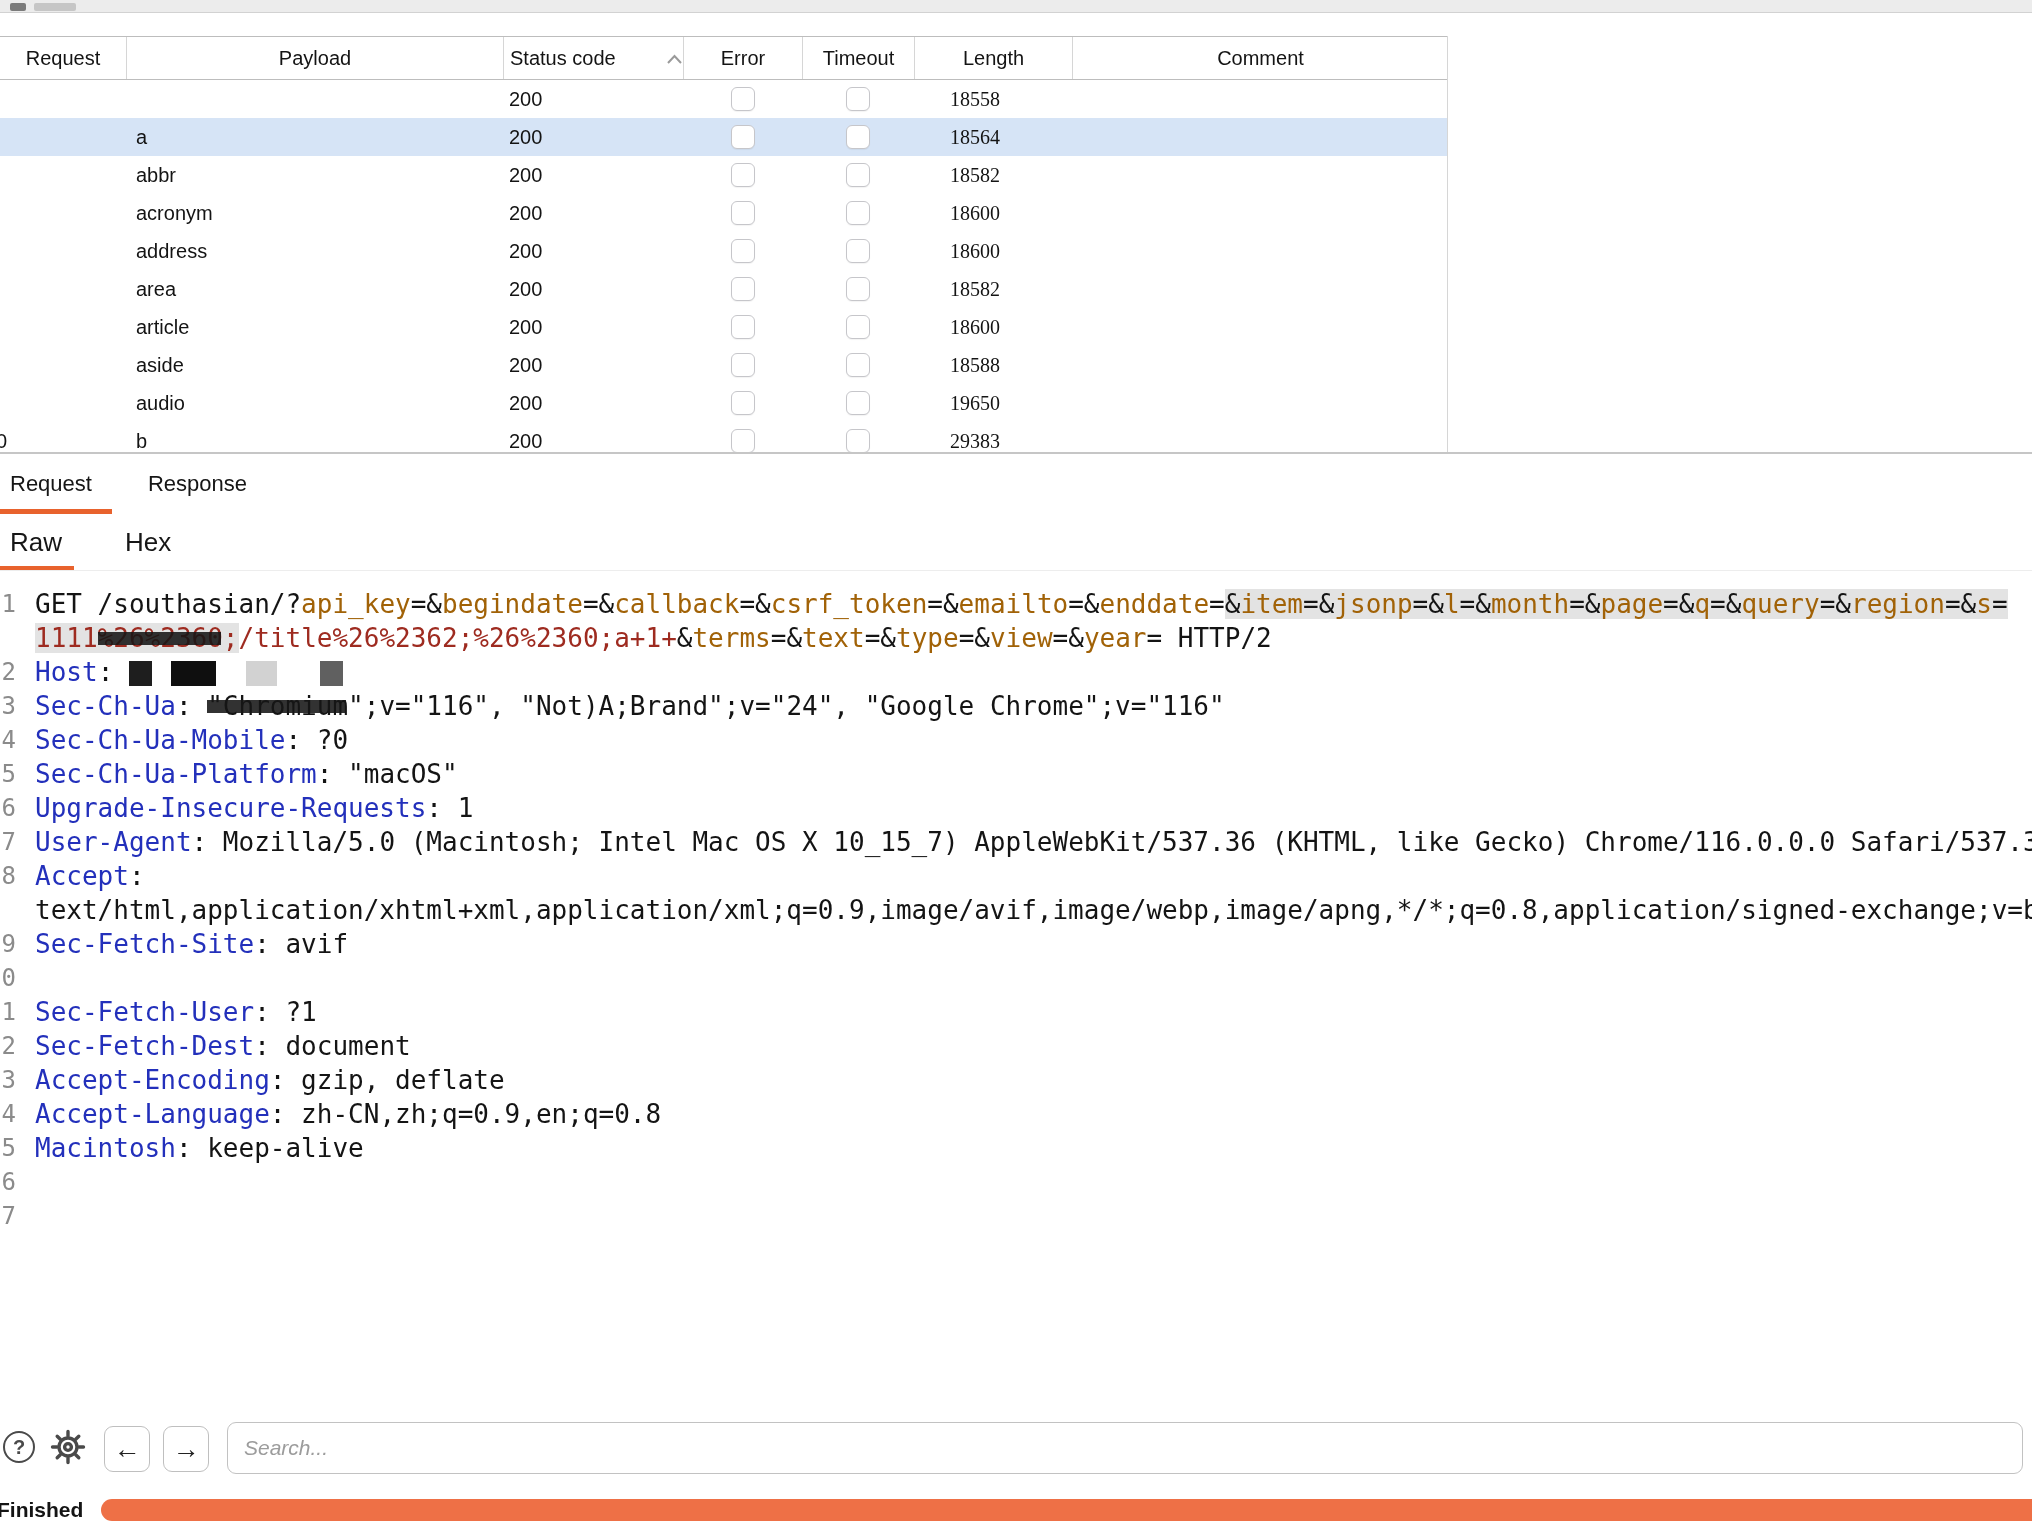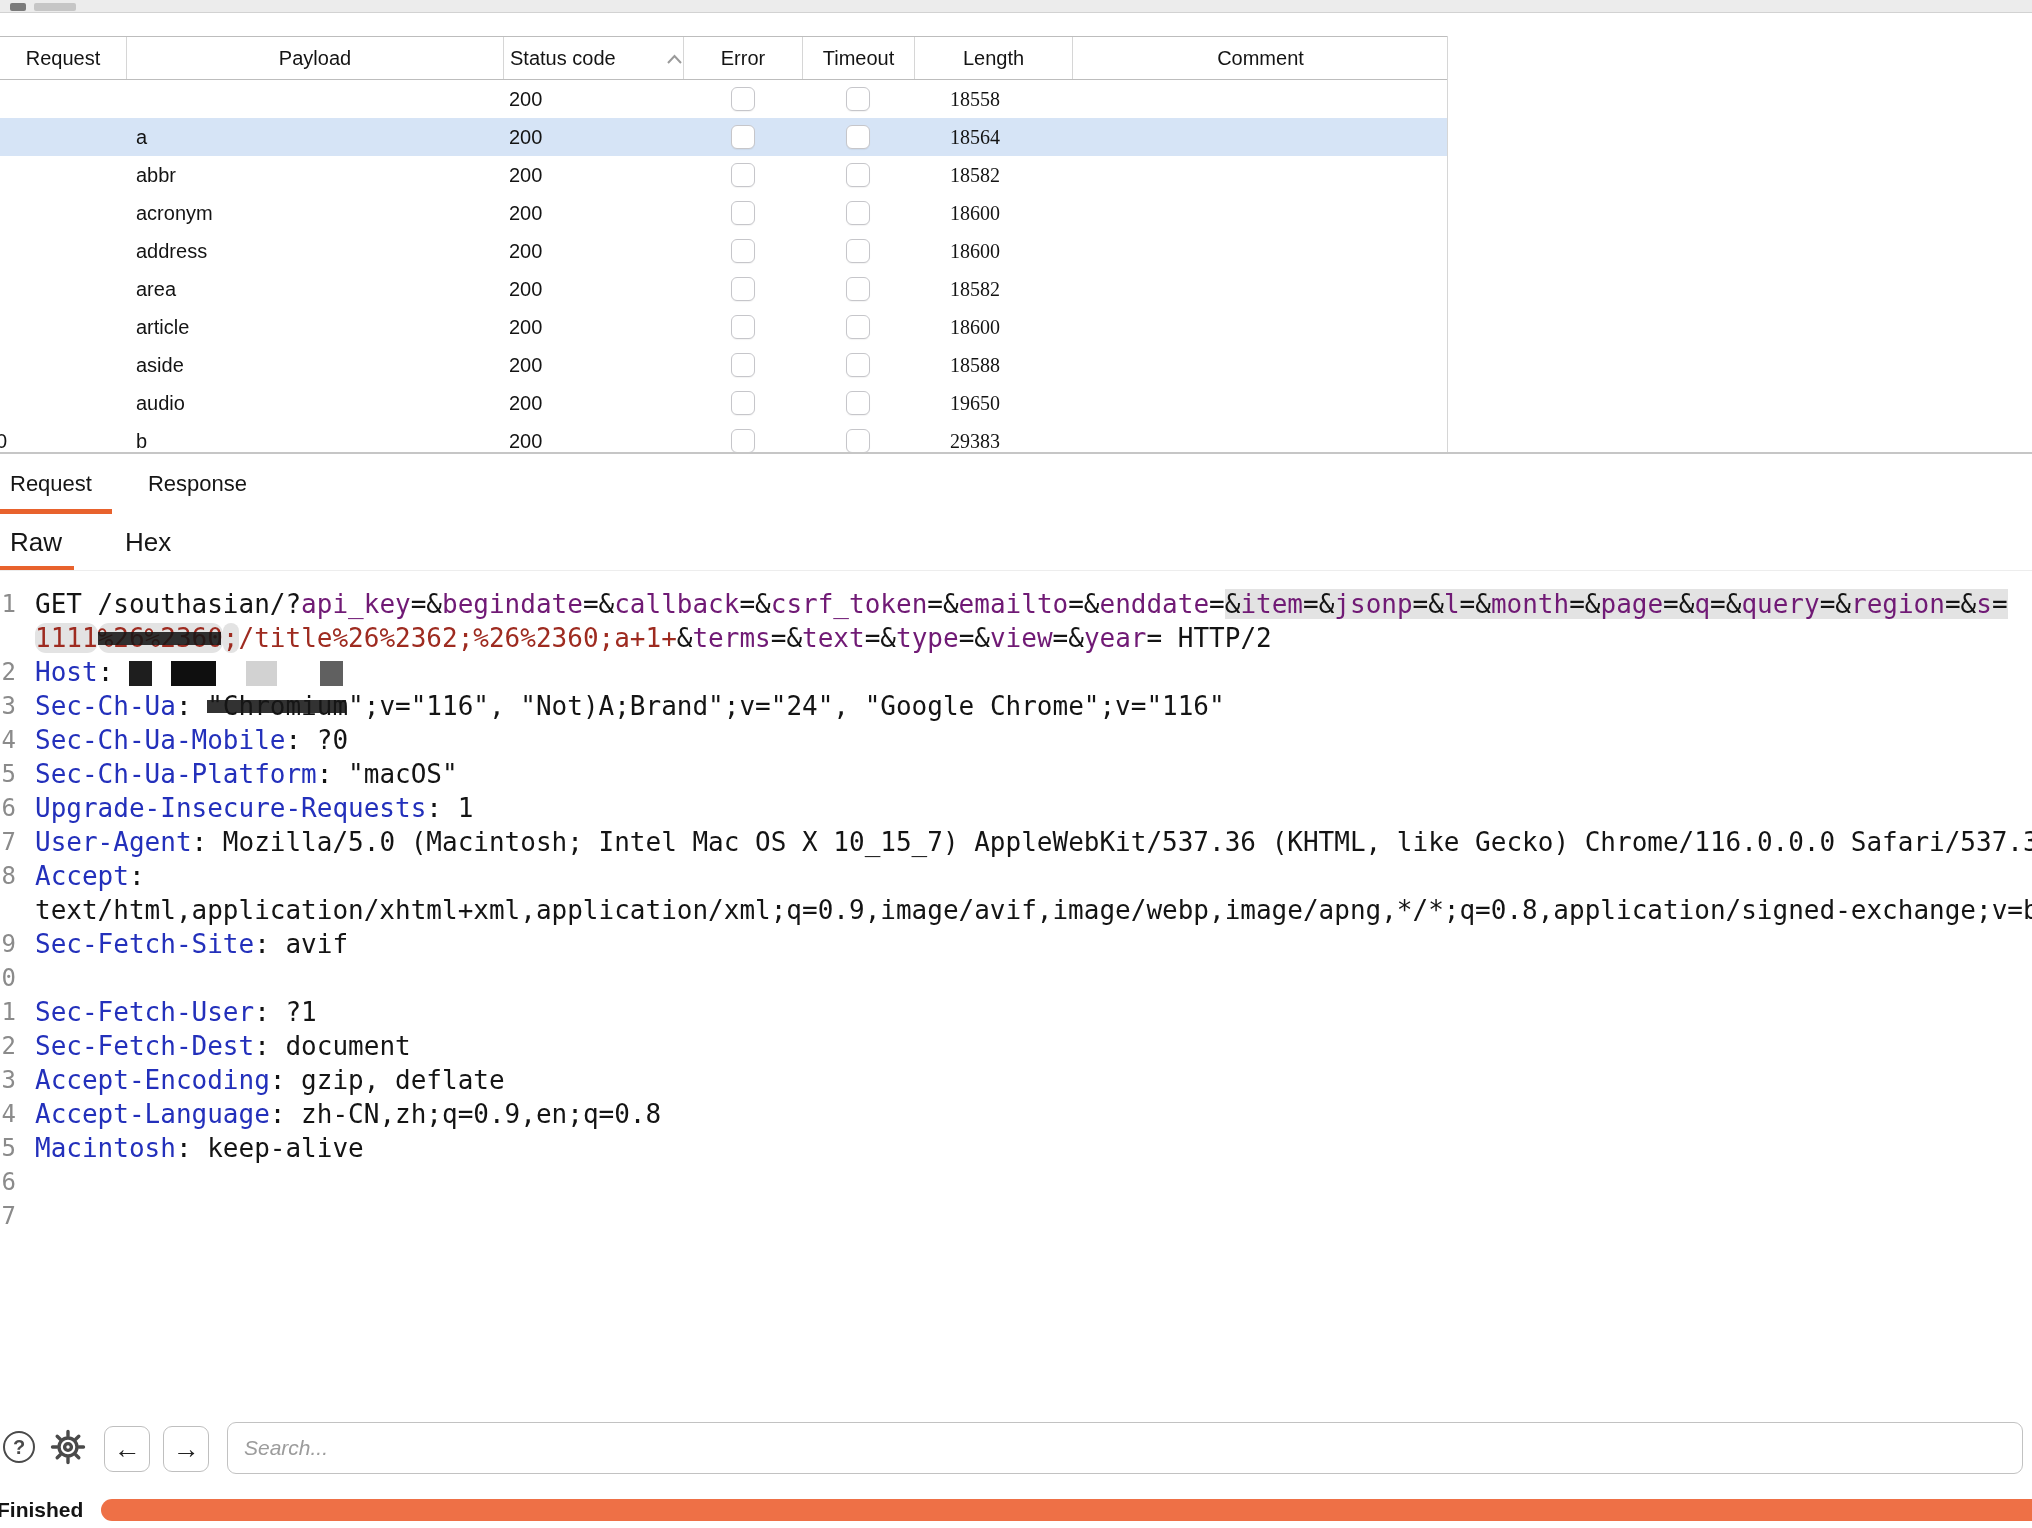--- a/index.html
+++ b/index.html
@@ -56,23 +56,23 @@
 
   
   #editor{position:absolute;left:0;top:571px;width:2032px;height:845px;overflow:hidden;
     font-family:"DejaVu Sans Mono",monospace;font-size:26px;}
   #editor-lines{padding-top:16px;}
   .eline{display:flex;height:34px;line-height:34px;white-space:pre;}
   .ln{flex:0 0 16px;overflow:hidden;height:34px;color:#8b8b8b;font-size:24px;}
   .ln i{float:right;font-style:normal;}
   .lc{padding-left:19px;white-space:pre;}
   .s-pl{color:#141414;}
-  .s-pm{color:#701a75;}
+  .s-pm{color:#a16207;}
   .s-h{color:#2330bb;}
-  .s-pd{color:#9e2b20;border-radius:11px;}
+  .s-pd{color:#9e2b20;}
   .s-hl{background:#e3e3e3;}
   .s-st{position:relative;}
   .s-st::after{content:"";position:absolute;left:0;right:2px;top:9px;height:13px;background:#161616;opacity:.88;}
   .s-rd{display:inline-block;height:25px;vertical-align:-5px;}
   .s-rdA{width:23px;background:#1e1e1e;margin-right:19px;}
   .s-rdB{width:45px;background:#0f0f0f;margin-right:30px;}
   .s-rdC{width:31px;background:#d2d2d2;margin-right:43px;}
   .s-rdD{width:23px;background:#606060;}
 
   

